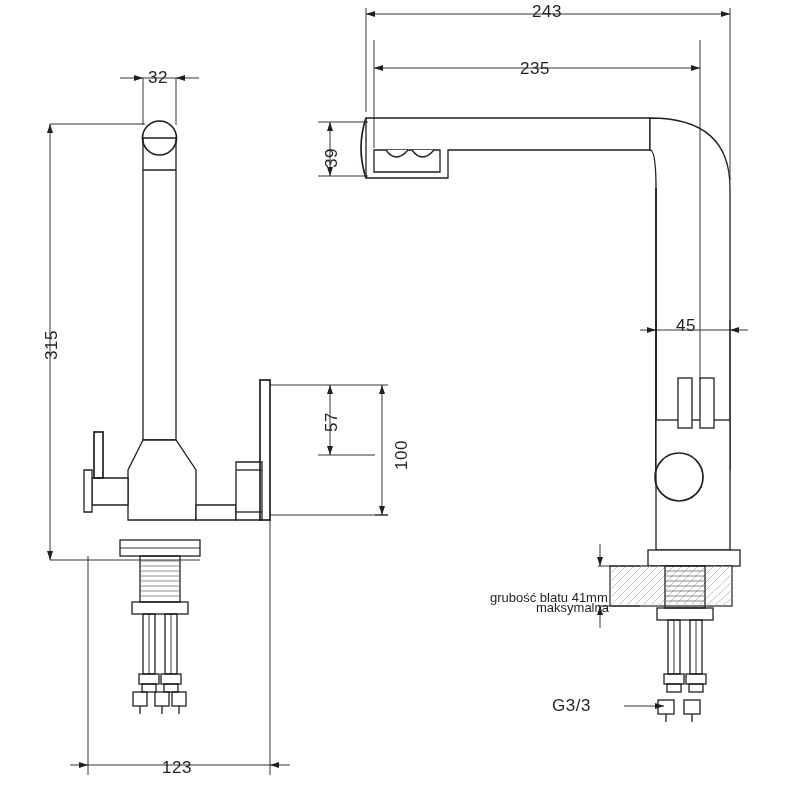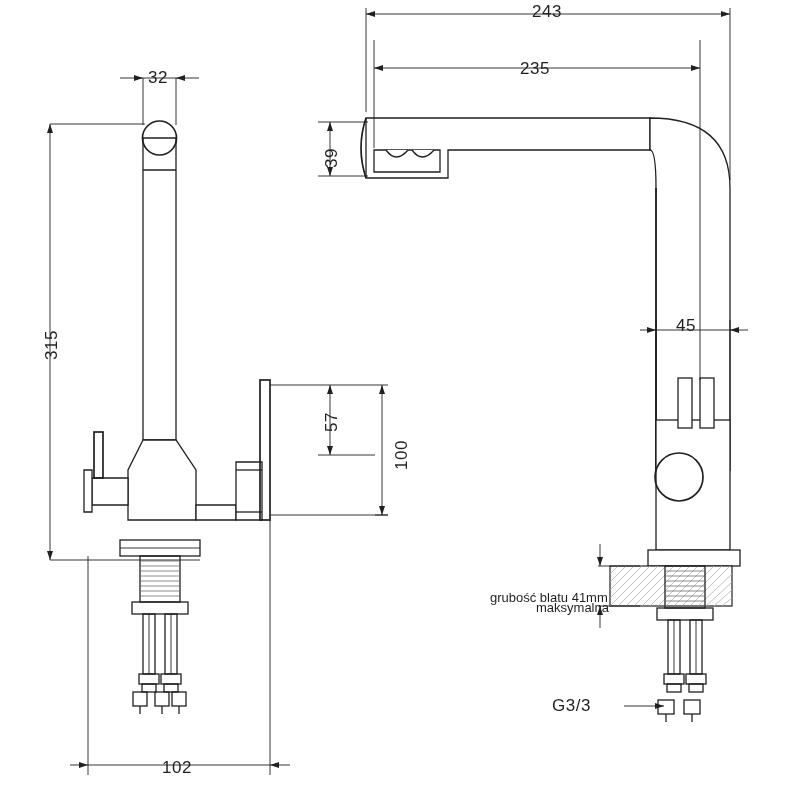--- a/index.html
+++ b/index.html
@@ -246,19 +246,19 @@
   </svg>
 
   <div class="dim-label" style="left:532px; top:2px;">243</div>
   <div class="dim-label" style="left:520px; top:59px;">235</div>
   <div class="dim-label vert" style="left:322px; top:168px;">39</div>
   <div class="dim-label" style="left:148px; top:68px;">32</div>
   <div class="dim-label vert" style="left:42px; top:360px;">315</div>
   <div class="dim-label" style="left:676px; top:316px;">45</div>
   <div class="dim-label vert" style="left:322px; top:432px;">57</div>
   <div class="dim-label vert" style="left:392px; top:470px;">100</div>
-  <div class="dim-label" style="left:162px; top:758px;">102</div>
+  <div class="dim-label" style="left:162px; top:758px;">123</div>
 
   <div class="note" style="left:536px; top:570px;">maksymalna</div>
   <div class="note" style="left:490px; top:560px;">grubość blatu 41mm</div>
   <div class="dim-label" style="left:552px; top:696px;">G3/3</div>
 
 </div>
 
 </body></html>

